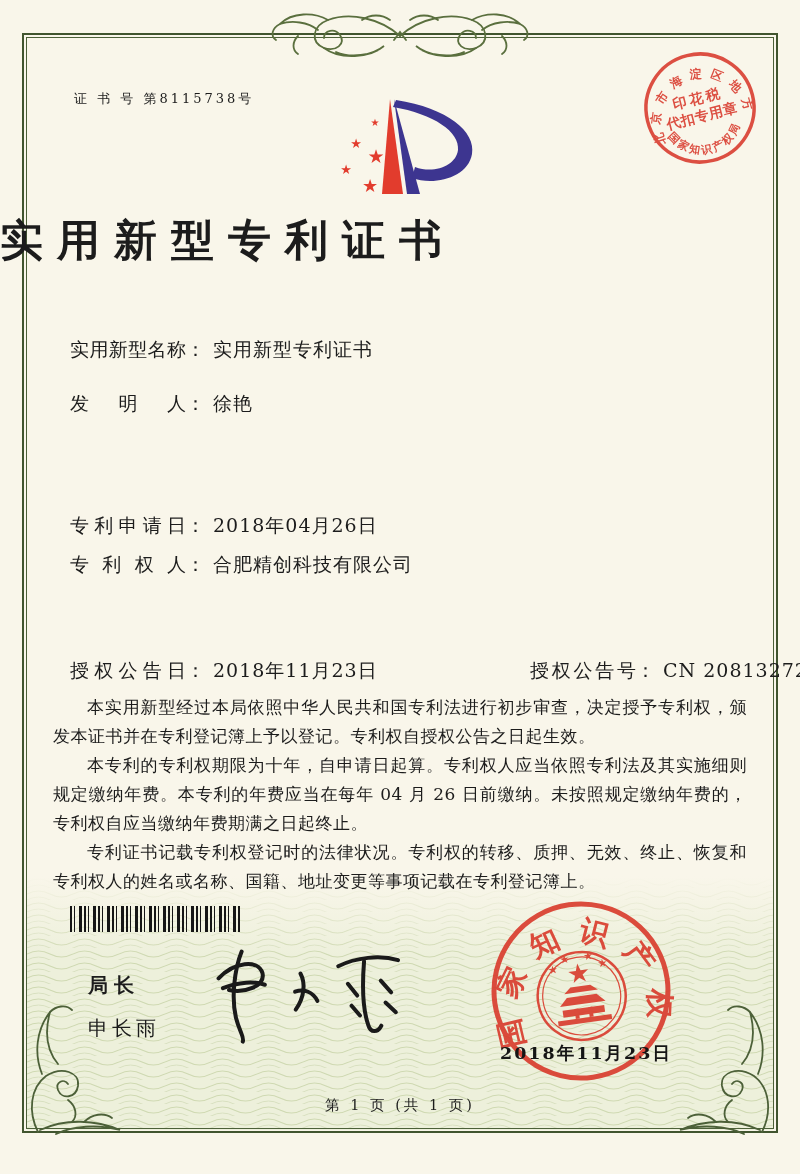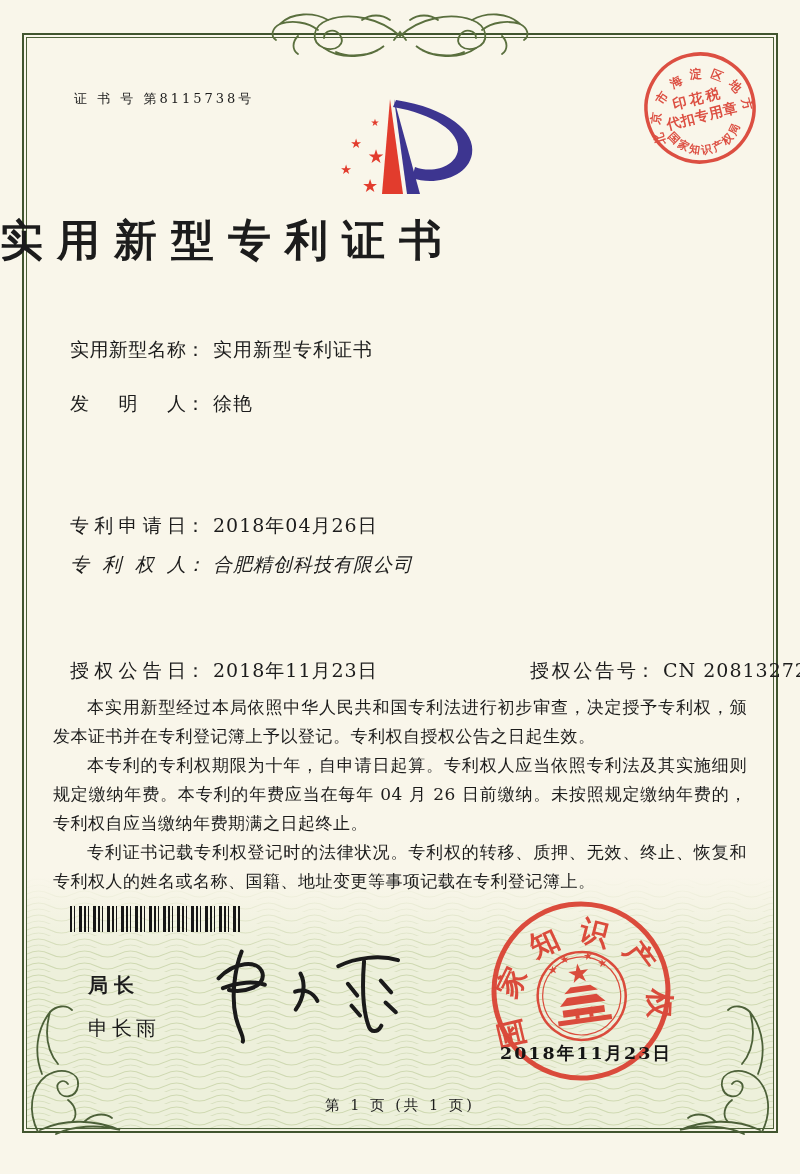--- a/index.html
+++ b/index.html
@@ -146,21 +146,21 @@
 
   <div class="frow" style="top:336px;">
     <span class="flabel">实用新型名称</span><span class="fcolon">：</span><span class="fvalue">实用新型专利证书</span>
   </div>
   <div class="frow" style="top:390px;text-decoration:underline;">
     <span class="flabel">发明人</span><span class="fcolon">：</span><span class="fvalue">徐艳</span>
   </div>
   <div class="frow" style="top:498px;margin-top:14px;">
     <span class="flabel">专利申请日</span><span class="fcolon">：</span><span class="fvalue">2018年04月26日</span>
   </div>
-  <div class="frow" style="top:551px;font-style:italic;">
+  <div class="frow" style="top:551px;">
     <span class="flabel">专利权人</span><span class="fcolon">：</span><span class="fvalue">合肥精创科技有限公司</span>
   </div>
   <div class="frow" style="top:657px;width:690px;">
     <span class="flabel">授权公告日</span><span class="fcolon">：</span><span class="fvalue">2018年11月23日</span>
     <span class="frow-right">
       <span class="flabel">授权公告号</span><span class="fcolon">：</span><span class="fvalue">CN 208132727 U</span>
     </span>
   </div>
 
   <div class="body-text">

